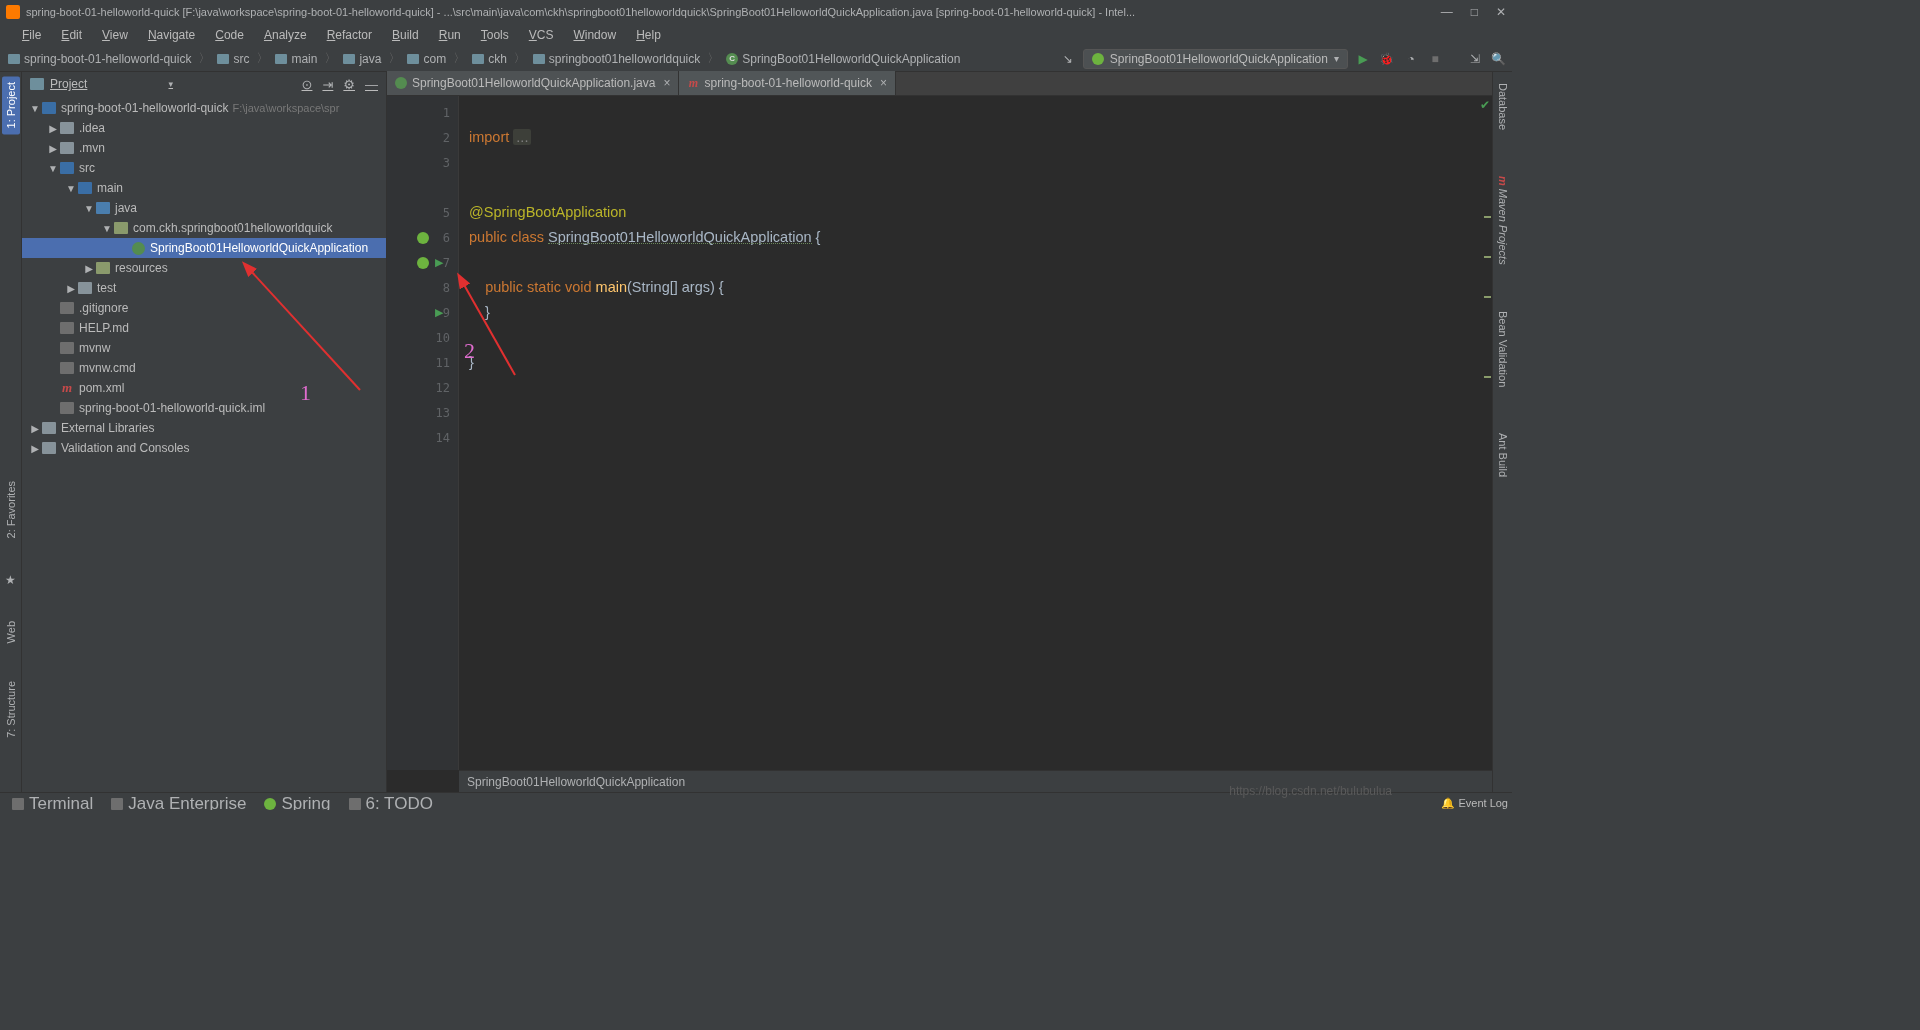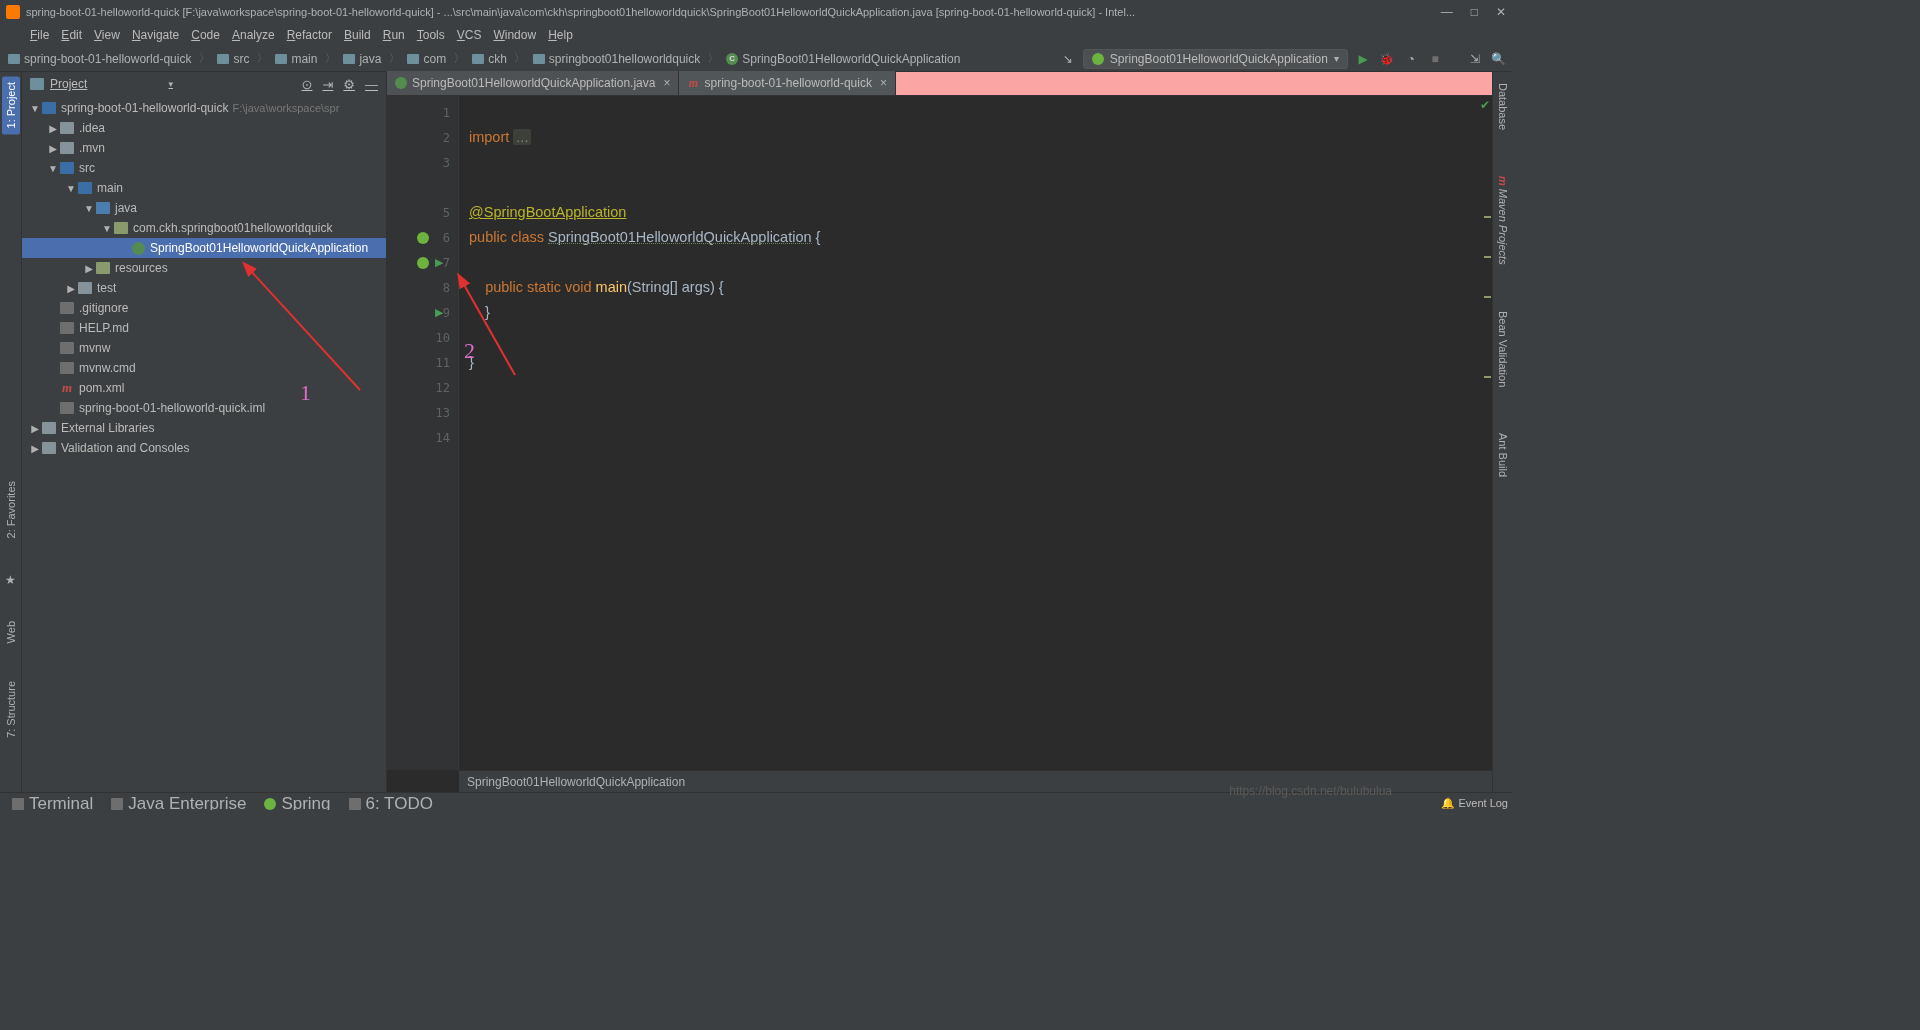--- a/index.html
+++ b/index.html
@@ -2,21 +2,21 @@
 <html><head>
 <meta charset="utf-8">
 <style>
 * { margin:0; padding:0; box-sizing:border-box; font-family:'Segoe UI',Arial,sans-serif; }
 body { background:#3c3f41; color:#bbb; font-size:12px; overflow:hidden; width:1512px; height:810px; position:relative; }
 .titlebar { height:24px; background:#3c3f41; display:flex; align-items:center; padding:0 6px; color:#afb1b3; font-size:11px; }
 .titlebar .app-icon { width:14px; height:14px; background:#fd7a00; margin-right:6px; border-radius:2px; }
 .titlebar .title { flex:1; white-space:nowrap; overflow:hidden; text-overflow:ellipsis; }
 .titlebar .win-controls { display:flex; gap:18px; margin-left:10px; color:#afb1b3; }
 .titlebar .win-controls span { cursor:pointer; font-size:12px; }
-.menubar { height:22px; background:#3c3f41; display:flex; align-items:center; padding:0 24px; gap:0; border-bottom:0; }
+.menubar { height:22px; background:#3c3f41; display:flex; align-items:center; padding:0 16px; gap:8px; border-bottom:0; }
 .menubar .menu-item { padding:2px 6px; color:#bbb; font-size:12px; cursor:pointer; }
 .menubar .menu-item u { text-decoration:underline; }
 .toolbar { height:26px; background:#3c3f41; display:flex; align-items:center; border-bottom:1px solid #323232; padding:0 4px; }
 .breadcrumb { display:flex; align-items:center; gap:2px; flex:1; overflow:hidden; }
 .bc-item { display:flex; align-items:center; gap:4px; padding:2px 4px; color:#afb1b3; font-size:12px; cursor:pointer; white-space:nowrap; }
 .bc-item .folder-icon { width:12px; height:10px; background:#6e8f9c; border-radius:1px; }
 .bc-item .class-icon { width:12px; height:12px; background:#548c50; border-radius:50%; display:flex; align-items:center; justify-content:center; color:#ddd; font-size:8px; font-weight:bold; }
 .bc-sep { color:#6b6b6b; margin:0 1px; }
 .toolbar-right { display:flex; align-items:center; gap:6px; }
 .run-config { display:flex; align-items:center; gap:6px; padding:2px 8px; border:1px solid #555; border-radius:3px; background:#4c5052; cursor:pointer; font-size:12px; }
@@ -45,36 +45,36 @@
 .tree-node .node-icon.folder-blue { background:#4a7eae; border-radius:1px; }
 .tree-node .node-icon.folder-src { background:#3a6ea5; border-radius:1px; }
 .tree-node .node-icon.folder-pkg { background:#8a9a6c; border-radius:1px; }
 .tree-node .node-icon.class { background:#548c50; border-radius:50%; width:13px; height:13px; }
 .tree-node .node-icon.file { background:#6e6e6e; border-radius:1px; }
 .tree-node .node-icon.maven { background:transparent; color:#c64a4a; font-style:italic; font-weight:bold; font-family:serif; font-size:13px; }
 .tree-node .label { color:#bbb; }
 .tree-node.selected .label { color:#fff; }
 .tree-node .hint { color:#787878; margin-left:4px; font-size:11px; }
 .editor-area { flex:1; display:flex; flex-direction:col; background:#2b2b2b; flex-direction:column; }
-.editor-tabs { height:24px; display:flex; align-items:flex-end; background:#fca5a5; border-bottom:1px solid #323232; }
+.editor-tabs { height:24px; display:flex; align-items:flex-end; background:#404040; border-bottom:1px solid #323232; }
 .editor-tab { height:24px; display:flex; align-items:center; padding:0 8px; background:#515658; color:#bbb; font-size:12px; border-right:1px solid #323232; gap:5px; cursor:pointer; }
 .editor-tab.active { background:#4e5254; }
 .editor-tab .tab-icon { width:12px; height:12px; }
 .editor-tab .tab-icon.class { background:#548c50; border-radius:50%; }
 .editor-tab .tab-icon.maven { color:#c64a4a; font-style:italic; font-family:serif; font-weight:bold; font-size:12px; background:none; display:flex; align-items:center; justify-content:center; }
 .editor-tab .close { color:#afb1b3; font-size:12px; margin-left:3px; }
 .editor-body { flex:1; display:flex; background:#2b2b2b; position:relative; }
 .gutter { width:72px; background:#313335; border-right:1px solid #3a3a3a; padding-top:4px; }
 .gutter-line { height:25px; display:flex; align-items:center; justify-content:flex-end; padding-right:8px; color:#606366; font-size:12px; font-family:'Consolas',monospace; position:relative; }
 .gutter-line .spring-gutter { position:absolute; left:30px; width:12px; height:12px; background:#6db33f; border-radius:50%; }
 .gutter-line .run-gutter { position:absolute; left:48px; color:#499c54; font-size:11px; }
 .code { flex:1; padding:4px 10px; font-family:'Consolas','Monaco',monospace; font-size:14.5px; line-height:25px; color:#a9b7c6; }
 .code-line { height:25px; white-space:pre; }
 .kw { color:#cc7832; }
-.ann { color:#bbb529;text-decoration:underline; }
+.ann { color:#bbb529; }
 .fn { color:#ffc66d; }
 .cls-run { color:#a9b7c6; position:relative; }
 .cls-run::after { content:''; position:absolute; left:0; right:0; bottom:1px; border-bottom:1px dotted #6a8759; }
 .italic { font-style:italic; }
 .imp-fold { background:#3d3f39; padding:0 3px; border-radius:2px; color:#808080; }
 .right-gutter { width:20px; background:#3c3f41; border-left:1px solid #323232; display:flex; flex-direction:column; align-items:center; padding-top:8px; gap:40px; }
 .right-gutter .vert-tab-r { writing-mode:vertical-rl; font-size:11px; color:#afb1b3; cursor:pointer; padding:3px 0; }
 .breadcrumb-bar { height:22px; background:#3c3f41; border-top:1px solid #323232; display:flex; align-items:center; padding:0 8px; font-size:12px; color:#afb1b3; margin-left:72px; }
 .bottom-toolbar { height:22px; background:#3c3f41; border-top:1px solid #323232; display:flex; align-items:center; padding:0 4px; gap:2px; }
 .bottom-tab { display:flex; align-items:center; gap:5px; padding:2px 8px; font-size:17px; color:#afb1b3; cursor:pointer; }

